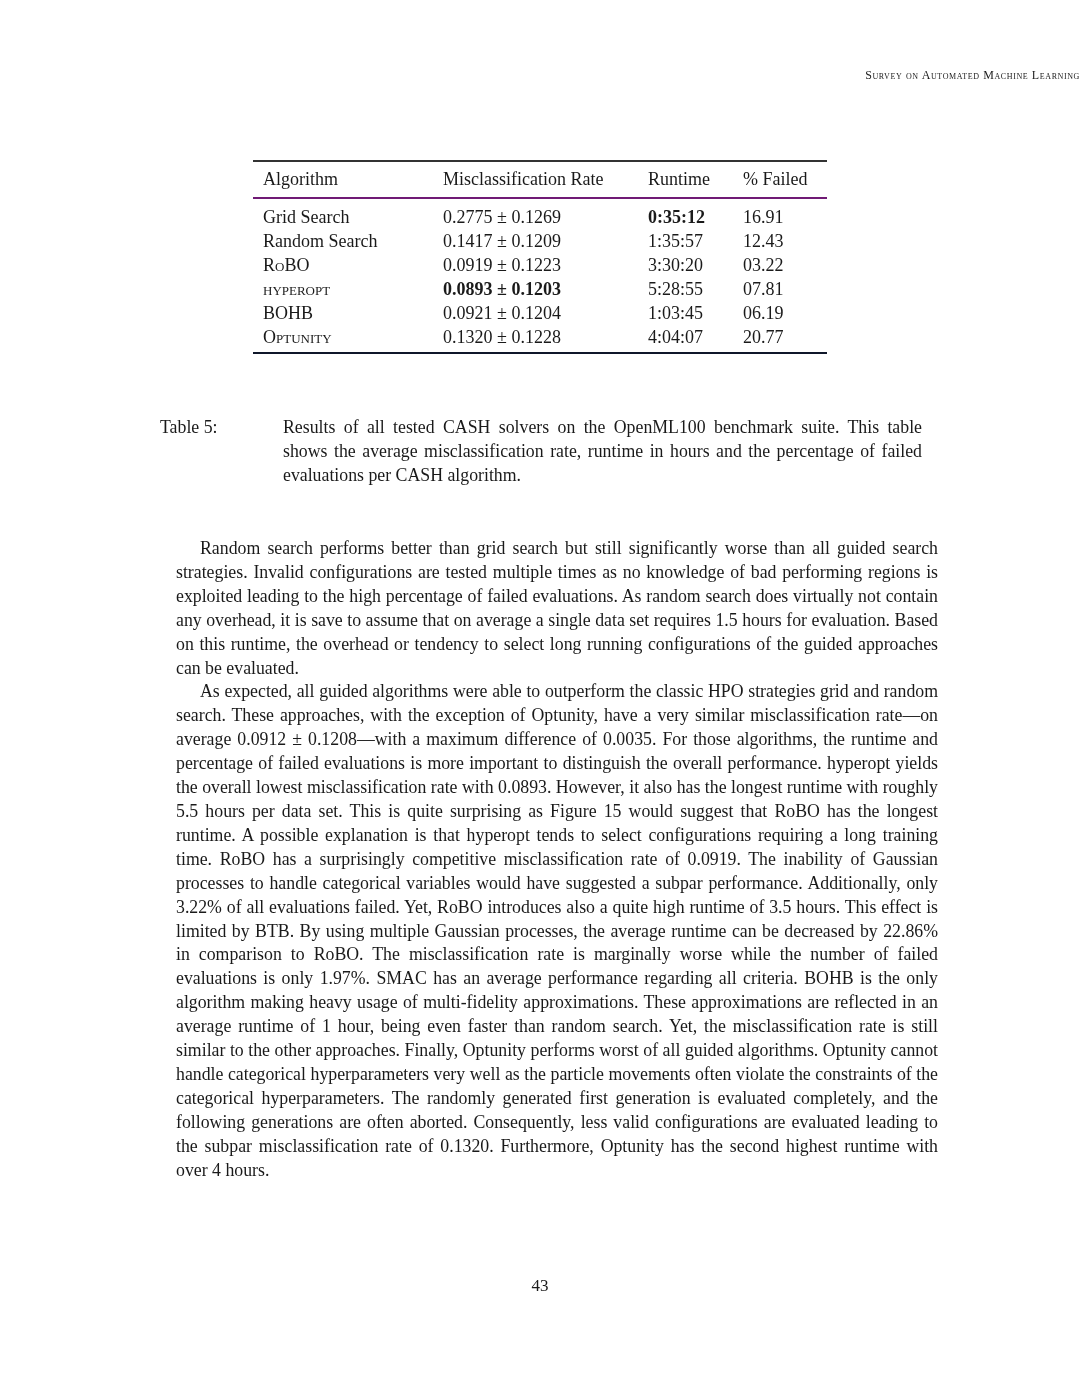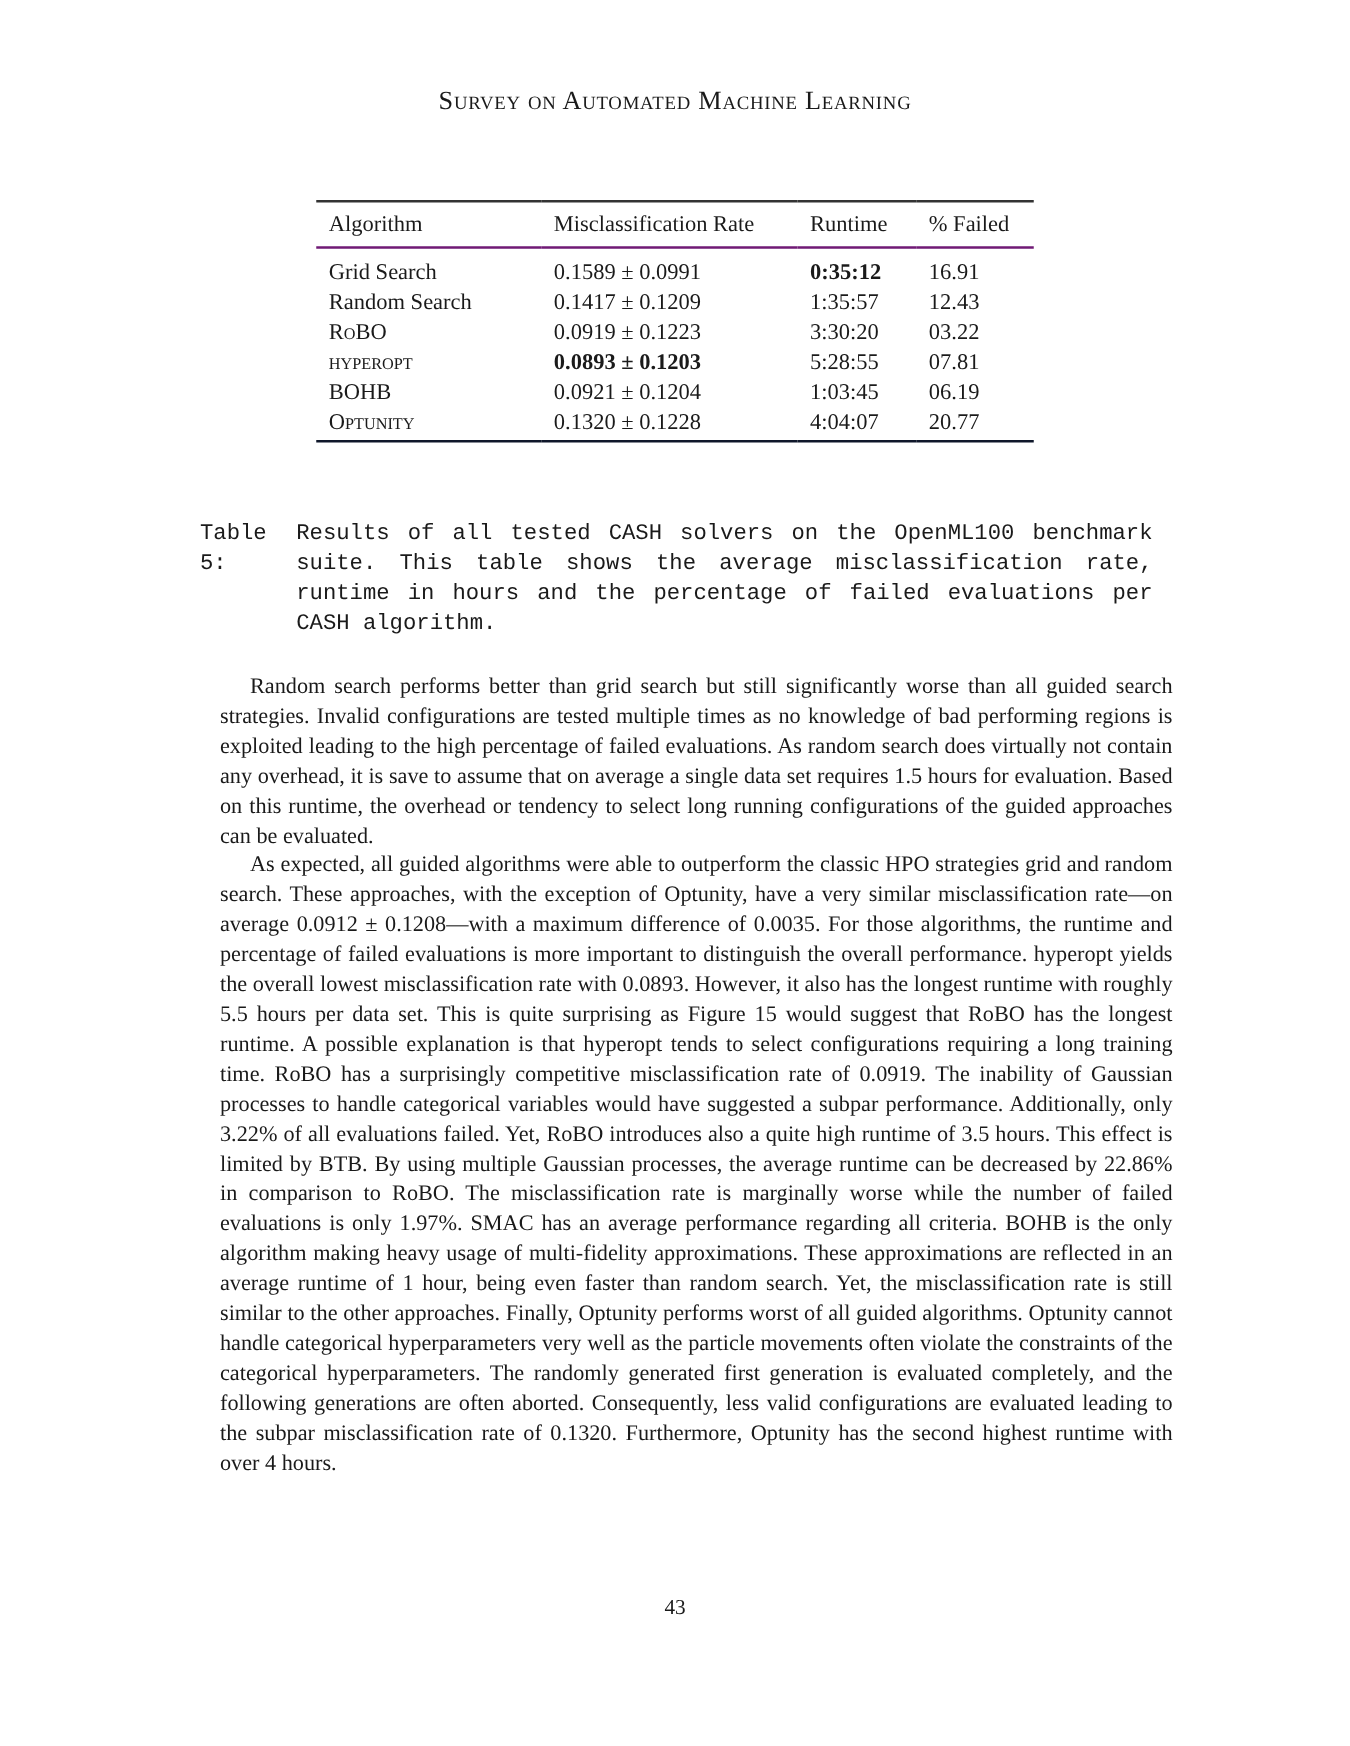--- a/index.html
+++ b/index.html
@@ -2,43 +2,44 @@
 <html><head>
 <meta charset="utf-8">
 <style>
   html, body { margin: 0; padding: 0; background: #ffffff; }
   body {
     width: 1080px; height: 1397px; position: relative; overflow: hidden;
     font-family: "DejaVu Serif", "Liberation Serif", serif;
     color: #1a1a1a;
   }
   .running-head {
-    position: absolute; top: 68px; left: 0; width: 1080px; text-align: center;
-    font-family: "Liberation Serif", serif; font-size: 21px; letter-spacing: 0.6px;
+    position: absolute; top: 68px; left: 0; width: 1080px; text-align: right;
+    font-family: "Liberation Serif", serif; font-size: 12px; letter-spacing: 0.6px;
     font-variant: small-caps;
   }
   .table-wrap { position: absolute; top: 160px; left: 253px; width: 574px; }
   table.results {
     width: 100%; border-collapse: collapse;
     font-family: "Liberation Serif", serif; font-size: 18px;
   }
   table.results thead tr { border-top: 2px solid #333; border-bottom: 2px solid #701a75; }
   table.results tbody tr:last-child td { padding-bottom: 4px; }
   table.results tbody { border-bottom: 2px solid #0f172a; }
   table.results th {
     font-weight: normal; text-align: left; padding: 7px 10px 7px 10px; height: 20px;
   }
   table.results td { padding: 1px 10px; height: 22px; text-align: left; white-space: nowrap; }
   table.results tbody tr:first-child td { padding-top: 7px; }
   .sc { font-variant: small-caps; }
   .bold { font-weight: bold; }
   .caption {
     position: absolute; top: 415px; left: 160px; width: 762px;
-    font-family: Liberation Mono, monospace; font-size: 17.8px; line-height: 24px;
+    font-family: Liberation Serif, serif; font-size: 17.8px; line-height: 24px;
     display: flex;
+    gap: 46px;
   }
   .caption .lbl { flex: 0 0 auto; width: 77px; }
   .caption .txt { flex: 1 1 auto; text-align: justify; }
   .body-text {
     position: absolute; top: 537px; left: 160px; width: 762px;
     font-family: "Liberation Serif", serif; font-size: 17.8px; line-height: 23.9px;
     text-align: justify;
     margin-left: 16px;
   }
   .body-text p { margin: 0; text-indent: 24px; }
@@ -58,21 +59,21 @@
       <tr>
         <th style="width:160px">Algorithm</th>
         <th style="width:185px">Misclassification Rate</th>
         <th style="width:75px">Runtime</th>
         <th>% Failed</th>
       </tr>
     </thead>
     <tbody>
       <tr>
         <td>Grid Search</td>
-        <td>0.1589 ± 0.0991</td>
+        <td>0.2775 ± 0.1269</td>
         <td class="bold">0:35:12</td>
         <td>16.91</td>
       </tr>
       <tr>
         <td>Random Search</td>
         <td>0.1417 ± 0.1209</td>
         <td>1:35:57</td>
         <td>12.43</td>
       </tr>
       <tr>

